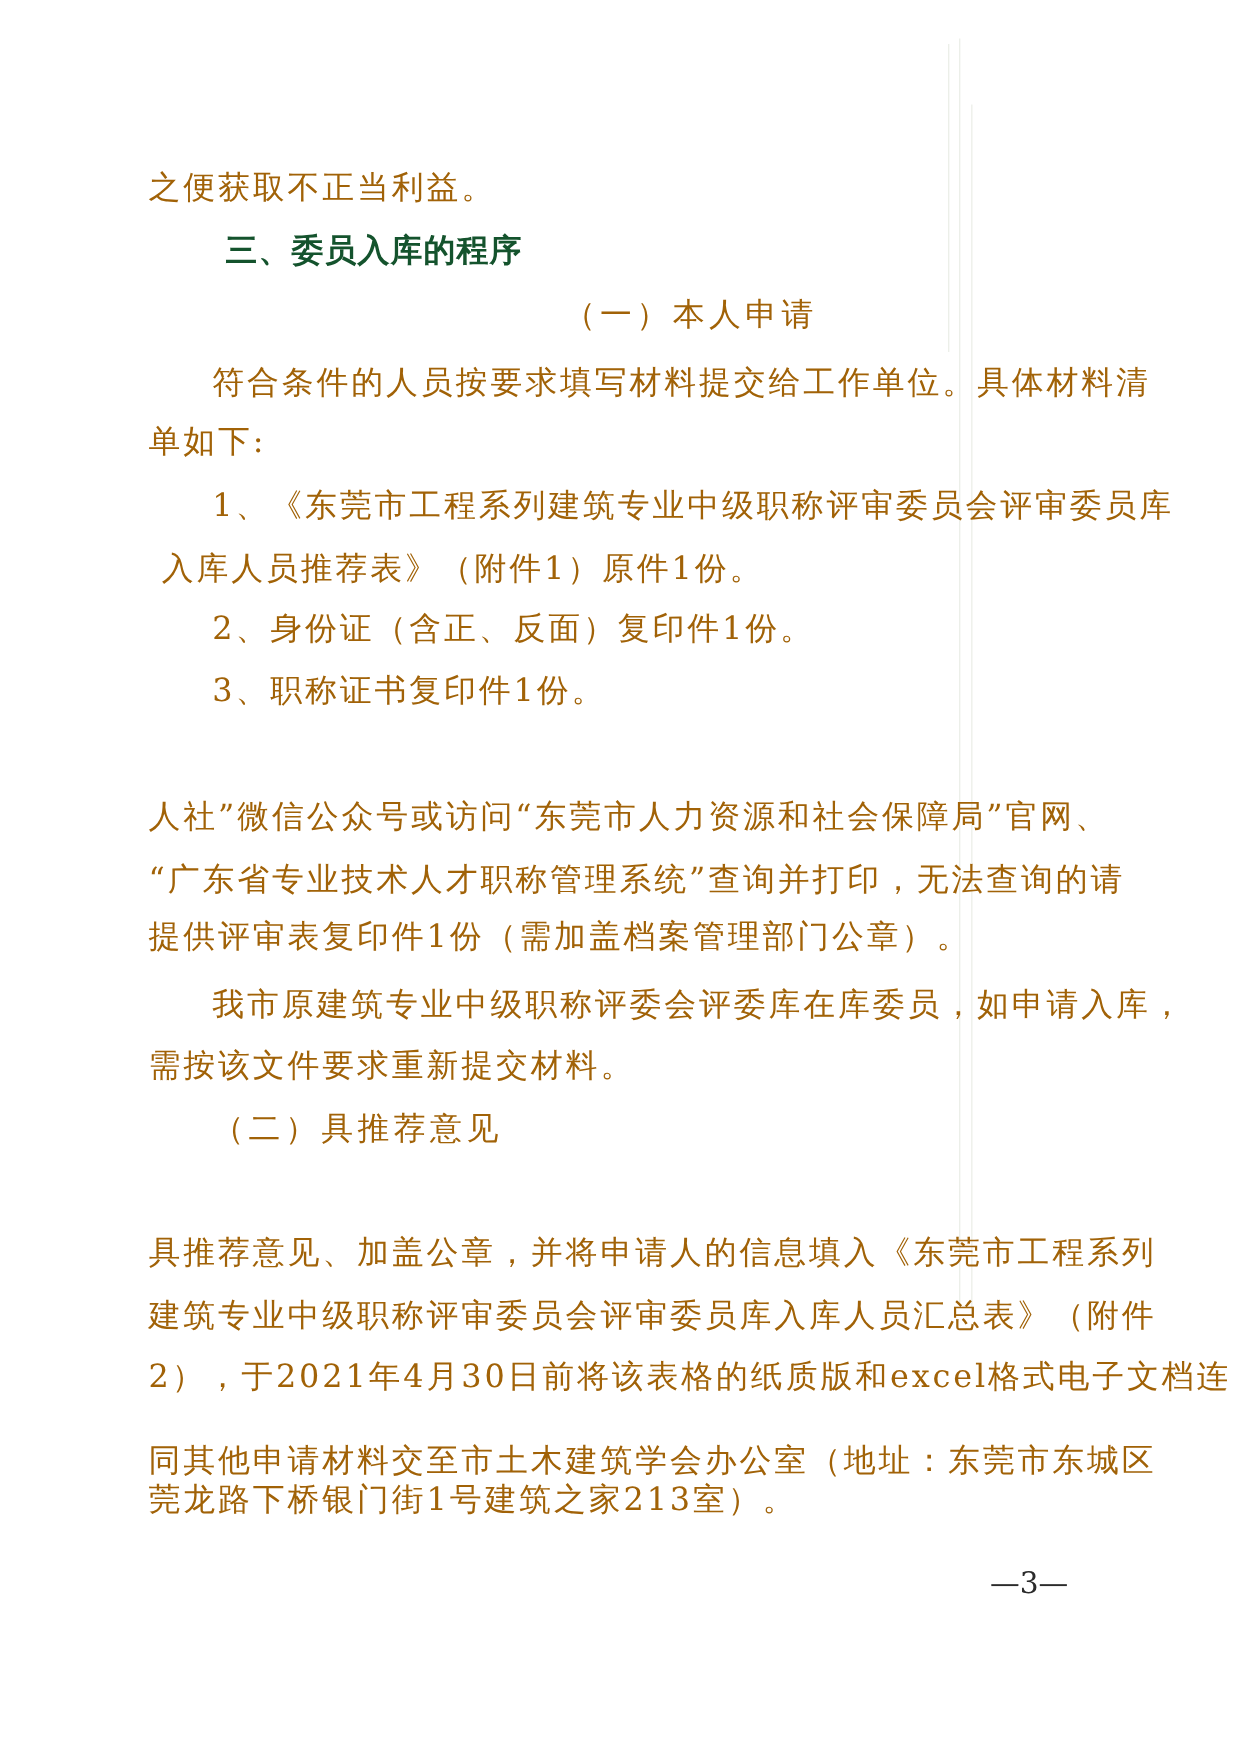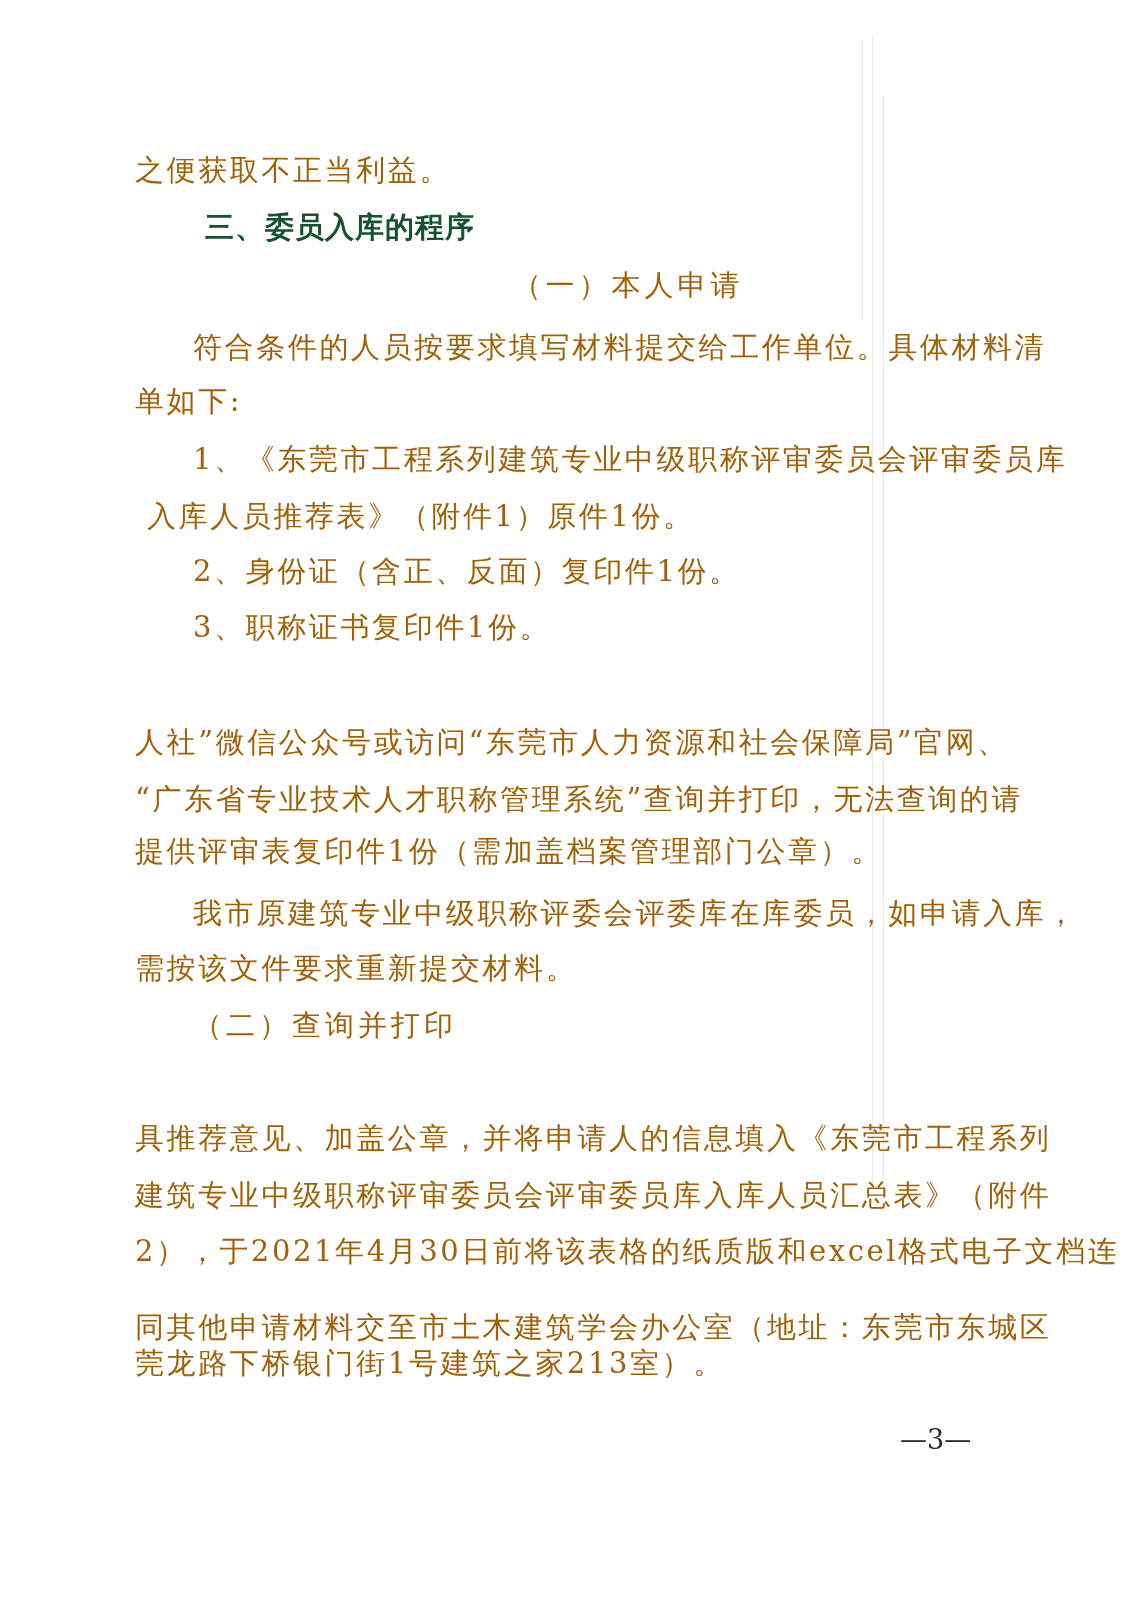--- a/index.html
+++ b/index.html
@@ -84,21 +84,21 @@
 
   <div class="line indent" style="top:607px;">3、职称证书复印件1份。</div>
 
   <div class="line" style="top:722px;">人社”微信公众号或访问“东莞市人力资源和社会保障局”官网、</div>
   <div class="line" style="top:779px;">“广东省专业技术人才职称管理系统”查询并打印，无法查询的请</div>
   <div class="line" style="top:803px;margin-top:28px;">提供评审表复印件1份（需加盖档案管理部门公章）。</div>
 
   <div class="line indent" style="top:893px;">我市原建筑专业中级职称评委会评委库在库委员，如申请入库，</div>
   <div class="line" style="top:948px;">需按该文件要求重新提交材料。</div>
 
-  <div class="line subheading" style="top:1005px;">（二）查询并打印</div>
+  <div class="line subheading" style="top:1005px;">（二）具推荐意见</div>
 
   <div class="line" style="top:1118px;">具推荐意见、加盖公章，并将申请人的信息填入《东莞市工程系列</div>
   <div class="line" style="top:1175px;">建筑专业中级职称评审委员会评审委员库入库人员汇总表》（附件</div>
   <div class="line" style="top:1231px;">2），于2021年4月30日前将该表格的纸质版和excel格式电子文档连</div>
   <div class="line" style="top:1287px;margin-top:20px;">同其他申请材料交至市土木建筑学会办公室（地址：东莞市东城区</div>
   <div class="line" style="top:1343px;">莞龙路下桥银门街1号建筑之家213室）。</div>
 
   <div class="page-number">—3—</div>
 </div>
 

